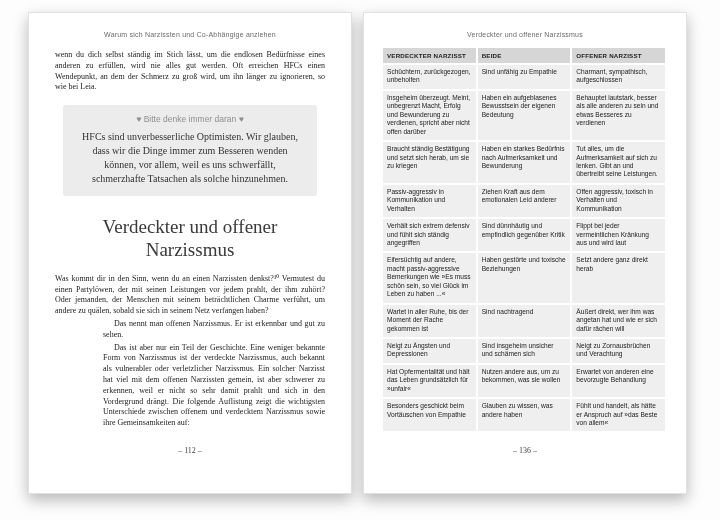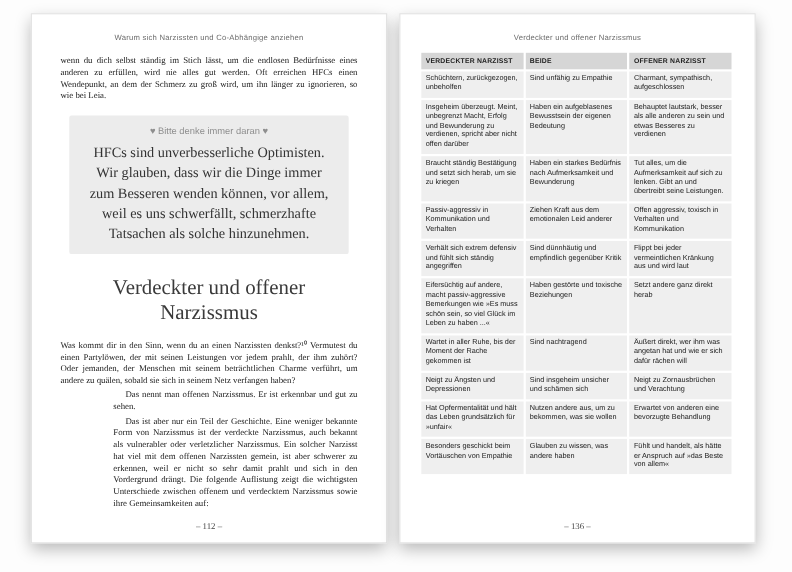--- a/index.html
+++ b/index.html
@@ -51,35 +51,35 @@
     padding: 9px 16px 10px 16px;
     text-align: center;
   }
   .note-title {
     font-family: "Liberation Sans", sans-serif;
     font-size: 8.5px;
     color: #8e8e8e;
     margin-bottom: 6px;
   }
   .note-body {
-    font-size: 13px;
+    font-size: 10px;
     line-height: 1.4;
     color: #333;
   }
   .section-heading {
     font-size: 19px;
     font-weight: normal;
     color: #3a3a3a;
     text-align: center;
     line-height: 1.2;
     margin: 20px 30px 12px 30px;
   }
   .page-number {
     position: absolute;
-    bottom: 10px;
+    bottom: 38px;
     left: 0;
     right: 0;
     text-align: center;
     font-size: 8px;
     color: #444;
     font-family: "Liberation Serif", serif;
   }
   table.comparison {
     border-collapse: separate;
     border-spacing: 2px;

